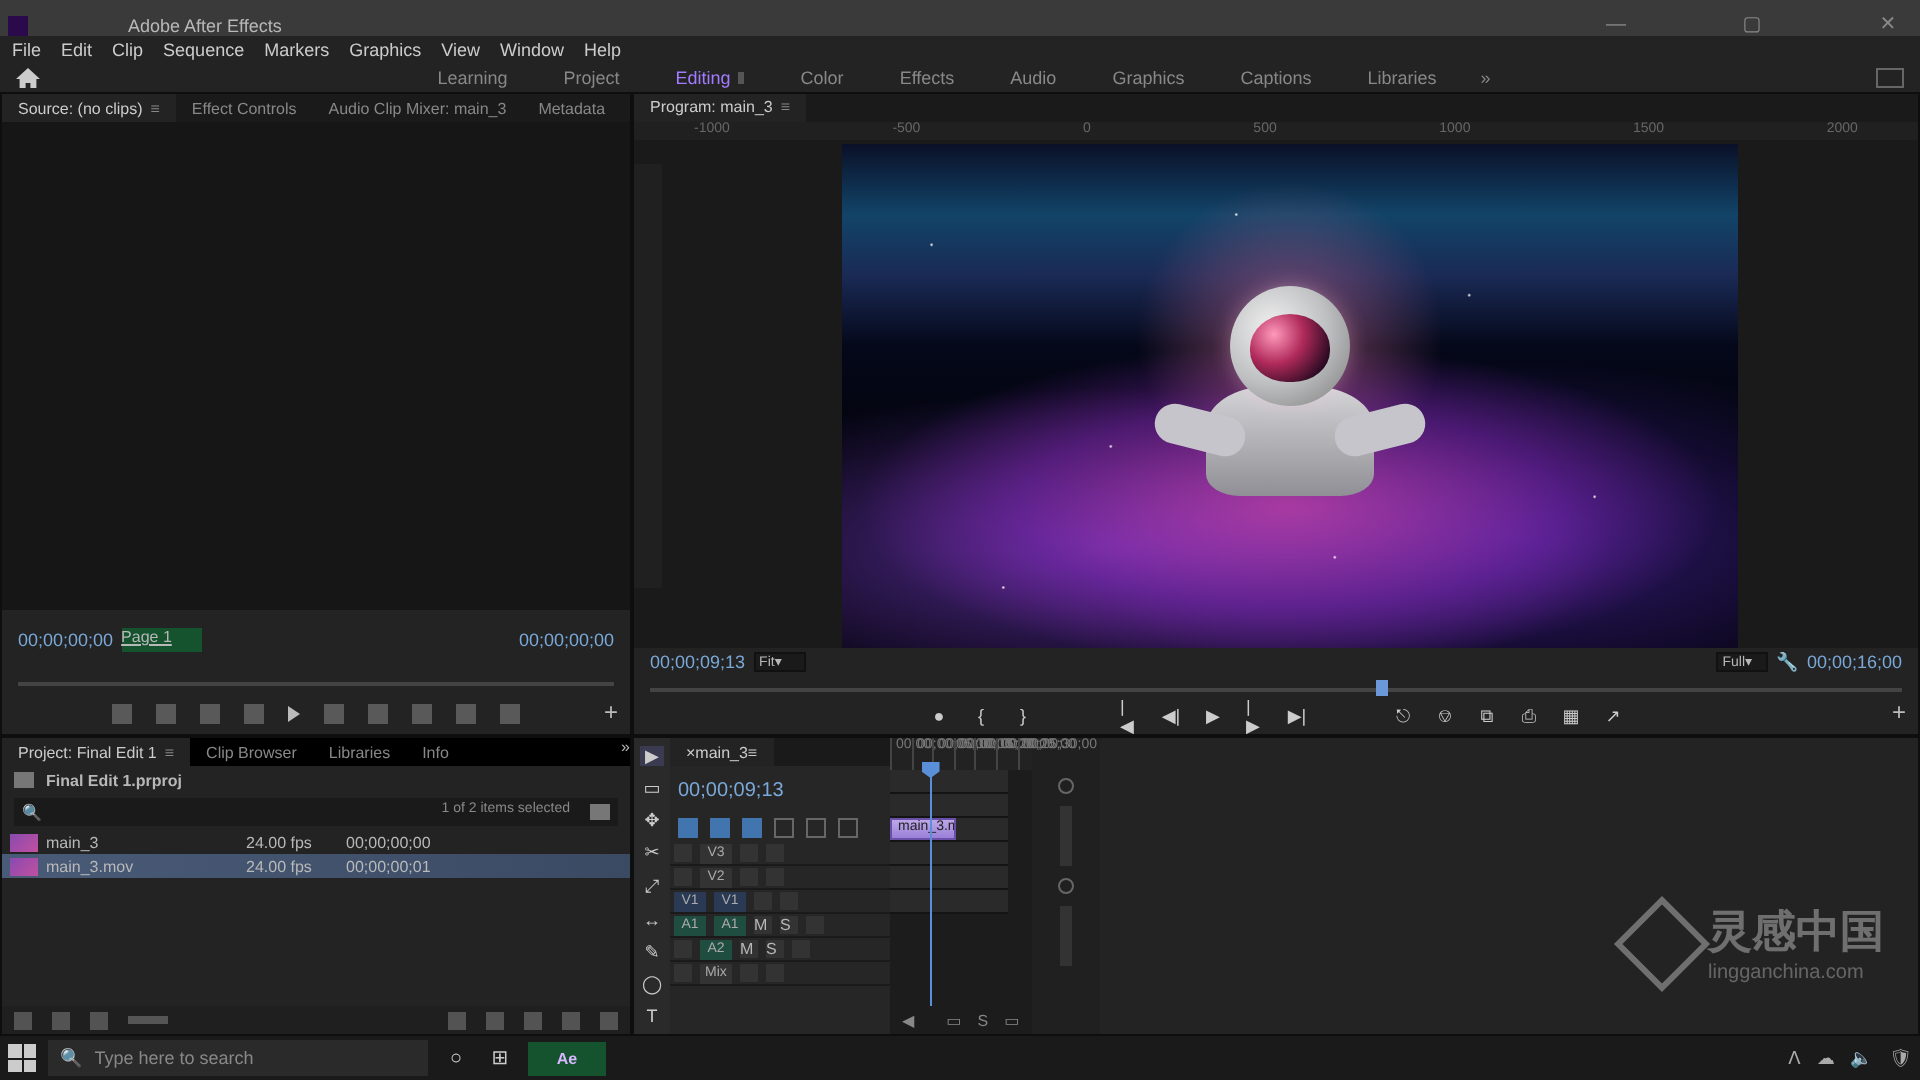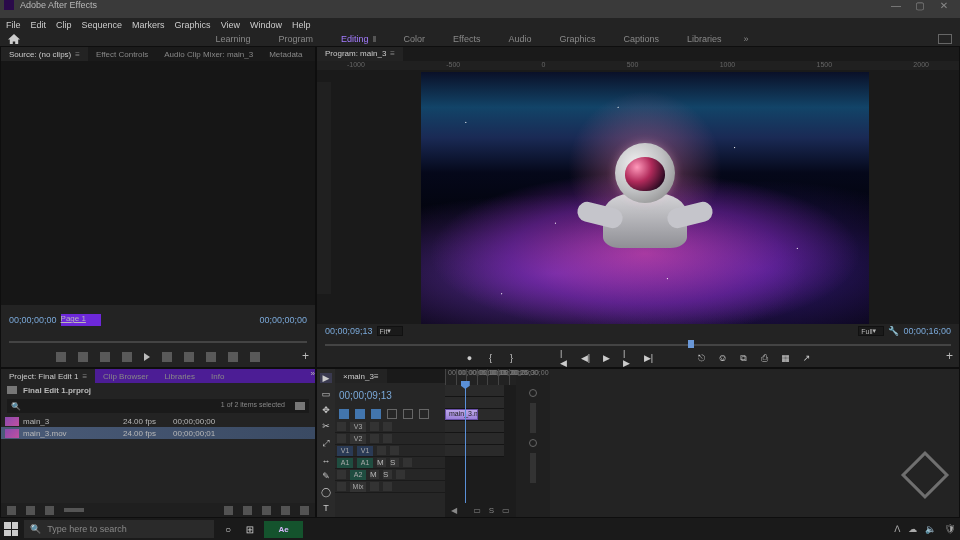--- a/index.html
+++ b/index.html
@@ -1,17 +1,17 @@
 <!DOCTYPE html>
 <html><head>
 <meta charset="utf-8">
 <style>
 * { margin:0; padding:0; box-sizing:border-box; font-family:"Segoe UI",Arial,sans-serif; -webkit-user-select:none; user-select:none; }
 html,body { width:960px; height:540px; overflow:hidden; background:#232323; color:#b8b8b8; }
-.titlebar { height:18px; background:#3a3a3a; display:flex; align-items:flex-start; font-size:9px; padding:0 4px; }
+.titlebar { height:18px; background:#3a3a3a; display:flex; align-items:flex-end; font-size:9px; padding:0 4px;gap:44px; }
 .titlebar .logo { width:10px; height:10px; background:#2a0a4a; margin-right:6px; display:inline-block; }
 .titlebar .spacer { flex:1; }
 .titlebar .winbtn { width:24px; text-align:center; color:#888; font-size:10px; }
 .menubar { height:14px; background:#232323; display:flex; align-items:center; font-size:9px; gap:10px; padding:0 6px; color:#ccc; }
 .toprow { height:14px; background:#232323; display:flex; align-items:center; font-size:9px; padding:0 8px; color:#aaa; gap:4px; }
 .toprow .home { width:12px; height:10px; background:#ccc; clip-path:polygon(50% 0,100% 55%,85% 55%,85% 100%,60% 100%,60% 75%,40% 75%,40% 100%,15% 100%,15% 55%,0 55%); }
 .toprow .spacer{flex:1}
 .toprow .ws { padding:0 12px; color:#888; font-size:9px; }
 .toprow .ws.active { color:#a37bff; }
 .toprow .wsline { display:inline-block; width:3px; height:6px; background:#555; margin-left:4px; }
@@ -22,21 +22,21 @@
 .panel { background:#232323; border:1px solid #0e0e0e; position:relative; display:flex; flex-direction:column; }
 .tabs { display:flex; height:14px; font-size:8px; align-items:center; background:#1a1a1a; }
 .tab { padding:0 8px; color:#888; height:100%; display:flex; align-items:center; }
 .tab.active { background:#232323; color:#ccc; }
 .tab .close { margin-left:4px; font-size:8px; color:#888; }
 
 
 .srcbody { flex:1; background:#161616; position:relative; }
 .srcfoot { height:30px; background:#232323; display:flex; align-items:center; font-size:8px; padding:0 8px; gap:4px; }
 .tc { color:#7aa8d8; font-size:9px; }
-.srcfoot .slot { width:40px; height:12px; background:#6d28d9;text-decoration:underline; }
+.srcfoot .slot { width:40px; height:12px; background:#14532d;text-decoration:underline; }
 .playbar { height:20px; display:flex; align-items:center; justify-content:center; gap:12px; background:#232323;}
 .playbar .ibtn { width:10px; height:10px; background:#aaa; opacity:.4; }
 .playbar .pbtn { width:0; height:0; border-top:4px solid transparent; border-bottom:4px solid transparent; border-left:6px solid #bbb;}
 .addbtn { position:absolute; right:6px; bottom:4px; color:#bbb; font-size:12px; }
 
 
 .progbody{ flex:1; background:#1a1a1a; position:relative; display:flex; align-items:flex-start; justify-content:center; padding:2px 10px 0 10px;}
 .ruler-h{ height:10px; background:#202020; font-size:7px; color:#666; display:flex; justify-content:space-between; padding:0 30px;}
 .ruler-v{ width:14px; background:#202020; position:absolute; left:0; top:12px; bottom:30px;}
 .viewport{ margin-left:14px; margin-top:0; width:448px; height:252px; background:#000;
@@ -64,21 +64,21 @@
 .progfoot { height:14px; background:#232323; display:flex; align-items:center; font-size:8px; padding:0 8px; gap:4px;}
 .progfoot .spacer{flex:1}
 .progfoot .drop{ width:26px; height:10px; background:#1a1a1a; border:1px solid #111; font-size:7px; display:flex; align-items:center; padding:0 2px;}
 .scrub{ height:12px; background:#232323; position:relative; margin:0 8px;}
 .scrub .track{ position:absolute; left:0; right:0; top:6px; height:2px; background:#444;}
 .scrub .knob{ position:absolute; top:2px; width:6px; height:8px; background:#6a98d8; left:58%;}
 .progplay{ height:18px; display:flex; align-items:center; justify-content:center; gap:12px; background:#232323;}
 .sbtn{ width:9px; height:9px; color:#ccc; display:inline-flex; align-items:center; justify-content:center; font-size:9px;}
 
 
-.projtabs{ display:flex; height:14px; font-size:8px; background:#4c1d95;}
+.projtabs{ display:flex; height:14px; font-size:8px; background:#000000;}
 .projtabs .tab{ padding:0 8px;}
 .projbody{ flex:1; background:#232323; display:flex; flex-direction:column; font-size:8px;}
 .binrow{ display:flex; align-items:center; height:14px; padding:0 6px; gap:6px;font-weight:bold;}
 .binicon{ width:10px;height:8px;background:#777;}
 .searchbar{ height:14px; margin:2px 6px; background:#1a1a1a; display:flex; align-items:center; padding:0 4px;}
 .searchbar input{ flex:1; background:transparent; border:none; color:#ccc; font-size:8px; outline:none;}
 .selinfo{ position:absolute; right:30px; top:32px; font-size:7px; color:#888;}
 .thead{ display:flex; background:#2c2c2c; height:12px; align-items:center; padding:0 4px;}
 .thead .col{ font-size:8px; color:#aaa;}
 .c1{width:100px}.c2{width:50px}.c3{width:60px}
@@ -153,21 +153,21 @@
   <span>Graphics</span>
   <span>View</span>
   <span>Window</span>
   <span>Help</span>
 </div>
 
 <div class="toprow">
   <span class="home"></span>
   <span class="spacer"></span>
   <span class="ws">Learning</span>
-  <span class="ws">Program</span>
+  <span class="ws">Project</span>
   <span class="ws active"><span>Editing</span><span class="wsline"></span></span>
   <span class="ws">Color</span>
   <span class="ws">Effects</span>
   <span class="ws">Audio</span>
   <span class="ws">Graphics</span>
   <span class="ws">Captions</span>
   <span class="ws">Libraries</span>
   <span class="chev">»</span>
   <span class="spacer"></span>
   <span class="rbtn"></span>
@@ -424,20 +424,21 @@
         <span class="fr"></span>
         <span style="width:6px;height:30px;background:#333"></span>
       </div>
     </div>
   </div>
 
 </div>
 
 <div class="watermark">
   <span class="wm-logo"></span>
+  <span><span>灵感中国</span><span class="sub">lingganchina.com</span></span>
 </div>
 
 <div class="taskbar">
   <div class="start">
       <div></div>
       <div></div>
       <div></div>
       <div></div>
     </div>
   <div class="search">

